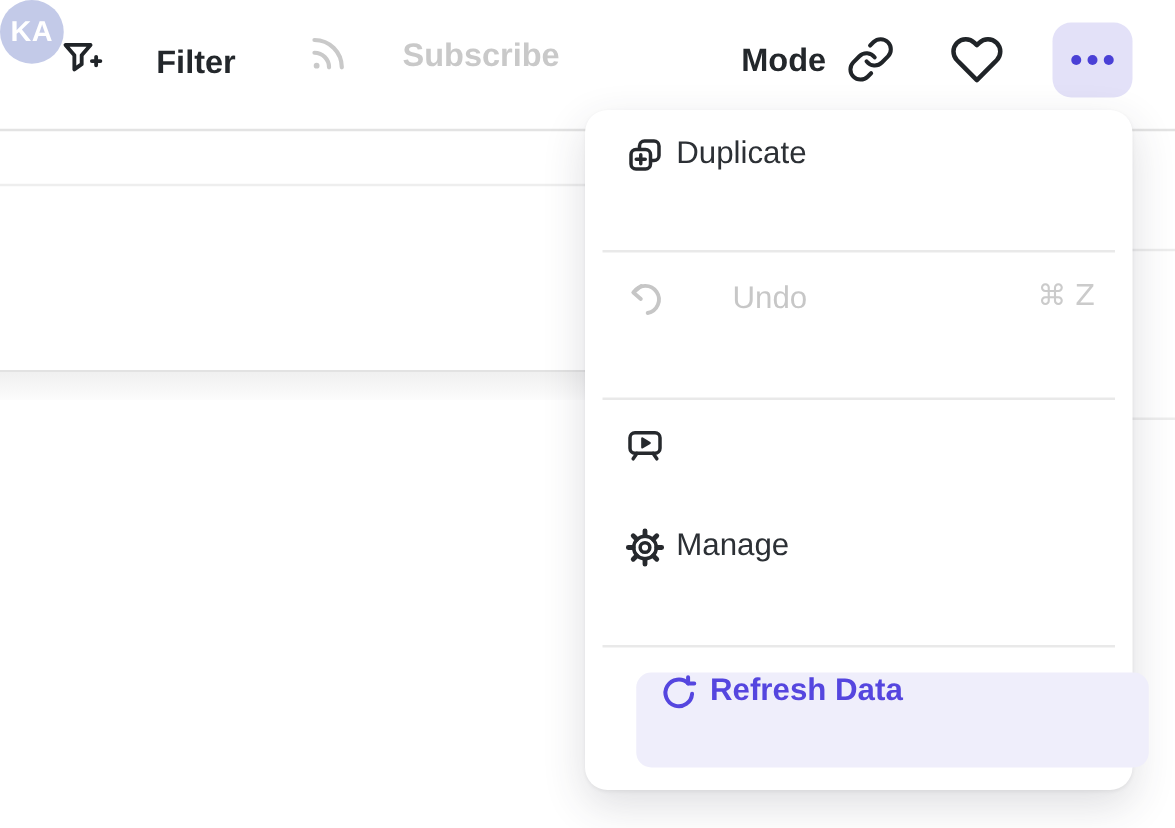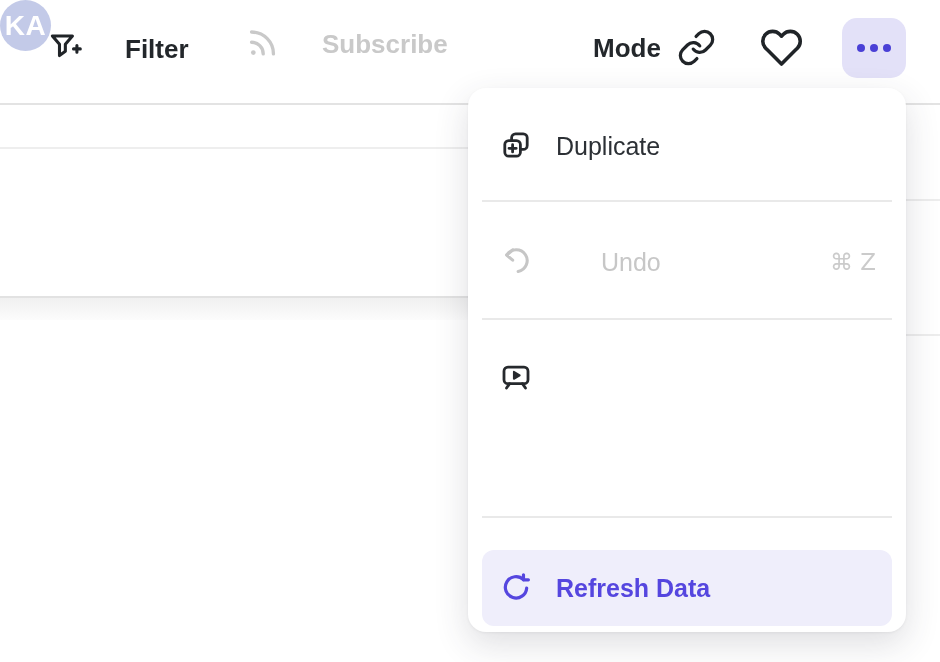--- a/index.html
+++ b/index.html
@@ -10,21 +10,21 @@
   
   .tb-btn { position:absolute; display:flex; align-items:center; background:none; border:none;
             cursor:pointer; font-family:inherit; }
   .tb-label { font-size:26px; font-weight:600; color:#23272b;margin-left:24px; }
   #filter-btn { left:47px; top:29px; gap:17px; }
   #subscribe-btn { left:245px; top:25px; gap:18px; color:#c9c9c9; }
   #subscribe-btn .tb-label { color:#c9c9c9; }
   #avatar { left:470px; top:22px; width:51px; height:51px; border-radius:50%;
             background:#c3cae8; display:flex; align-items:center; justify-content:center;
             border:none; cursor:pointer; }
-  #avatar span { color:#ffffff; font-size:28px; font-weight:700; letter-spacing:0.5px; }
+  #avatar span { color:#ffffff; font-size:23px; font-weight:700; letter-spacing:0.5px; }
   #share-btn { left:569px; top:33px; }
   #link-btn { left:677px; top:28px; }
   #heart-btn { left:760px; top:26px; }
   #more-btn { left:842px; top:18px; width:64px; height:60px; border-radius:15px;
               background:#e3e1f8; justify-content:center; gap:5px; }
   .dot { width:8px; height:8px; border-radius:50%; background:#4a40d6; }
   .icon-dark { color:#202428; }
   .icon-gray { color:#c9c9c9; }
 
   
@@ -38,33 +38,33 @@
   #right-line-2 { left:898px; top:334px; width:42px; height:2px; background:#ededed; }
 
   #paragraph { position:absolute; left:1px; top:503px; font-size:27px; color:#3e444b;
                white-space:nowrap; }
 
   
   #menu { position:absolute; left:468px; top:88px; width:438px; height:544px; background:#ffffff;
           border-radius:18px; z-index:10;
           box-shadow:0 1px 3px rgba(0,0,0,0.05), 0 12px 34px rgba(50,50,70,0.16); }
   .menu-item { position:absolute; left:14px; width:410px; height:76px; display:flex;
-               align-items:center; padding:0 16px 0 18px; gap:24px; border-radius:12px;
+               align-items:flex-start; padding:0 16px 0 18px; gap:9px; border-radius:12px;
                cursor:pointer; background:none; border:none; font-family:inherit; }
   .mi-label { font-size:25px; font-weight:500; color:#2c3035; }
   .mi-icon { color:#26292d; flex:0 0 auto; }
   #mi-duplicate { top:20px; }
   #mi-undo { top:136px; }
   #mi-undo .mi-label { color:#c7c7c7;margin-left:45px; }
   #mi-undo .mi-icon { color:#c6c6c6; }
   .shortcut { margin-left:auto; font-size:23px; color:#cbcbcb; font-weight:500;
               font-family:"DejaVu Sans", sans-serif; }
   #mi-tv { top:252px; }
   #mi-manage { top:334px; }
-  #mi-refresh { top:462px; background:#efeefb; }
+  #mi-refresh { top:450px; background:#efeefb;margin-left:27px; }
   #mi-refresh .mi-label { color:#5546df; font-weight:600; }
   #mi-refresh .mi-icon { color:#5546df; }
   .divider { position:absolute; left:14px; width:410px; height:2px; background:#e9e9e9; }
   #divider-1 { top:112px; }
   #divider-2 { top:230px; }
   #divider-3 { top:428px; }
 </style>
 </head>
 <body>
 
@@ -163,20 +163,30 @@
     <button class="menu-item" id="mi-tv">
       <span class="mi-icon">
         <svg width="32" height="32" viewBox="0 0 24 24" fill="none" stroke="currentColor" stroke-width="2.1" stroke-linecap="round" stroke-linejoin="round">
           <rect x="3" y="4.6" width="18" height="12.4" rx="3"></rect>
           <path d="M10.4 8.1l4.4 2.65-4.4 2.65z" fill="currentColor" stroke-width="1.4"></path>
           <path d="M7.2 17l-2.3 3.3M16.8 17l2.3 3.3"></path>
         </svg>
       </span>
     </button>
 
+    <button class="menu-item" id="mi-manage">
+      <span class="mi-icon">
+        <svg width="32" height="32" viewBox="0 0 24 24" fill="none" stroke="currentColor" stroke-width="2.1" stroke-linecap="round">
+          <circle cx="12" cy="12" r="6.8"></circle>
+          <circle cx="12" cy="12" r="2.9"></circle>
+          <path stroke-width="2.9" d="M19 12h3M16.95 16.95l2.12 2.12M12 19v3M7.05 16.95l-2.12 2.12M5 12H2M7.05 7.05L4.93 4.93M12 5V2M16.95 7.05l2.12-2.12"></path>
+        </svg>
+      </span>
+      <span class="mi-label">Manage</span>
+    </button>
 
     <div class="divider" id="divider-3"></div>
 
     <button class="menu-item" id="mi-refresh">
       <span class="mi-icon">
         <svg width="32" height="32" viewBox="0 0 24 24" fill="none" stroke="currentColor" stroke-width="2.4" stroke-linecap="round" stroke-linejoin="round">
           <path d="M20 12.8A8 8 0 1 1 17.6 6.5"></path>
           <path d="M17.6 2.9V6.6H21.3"></path>
         </svg>
       </span>

